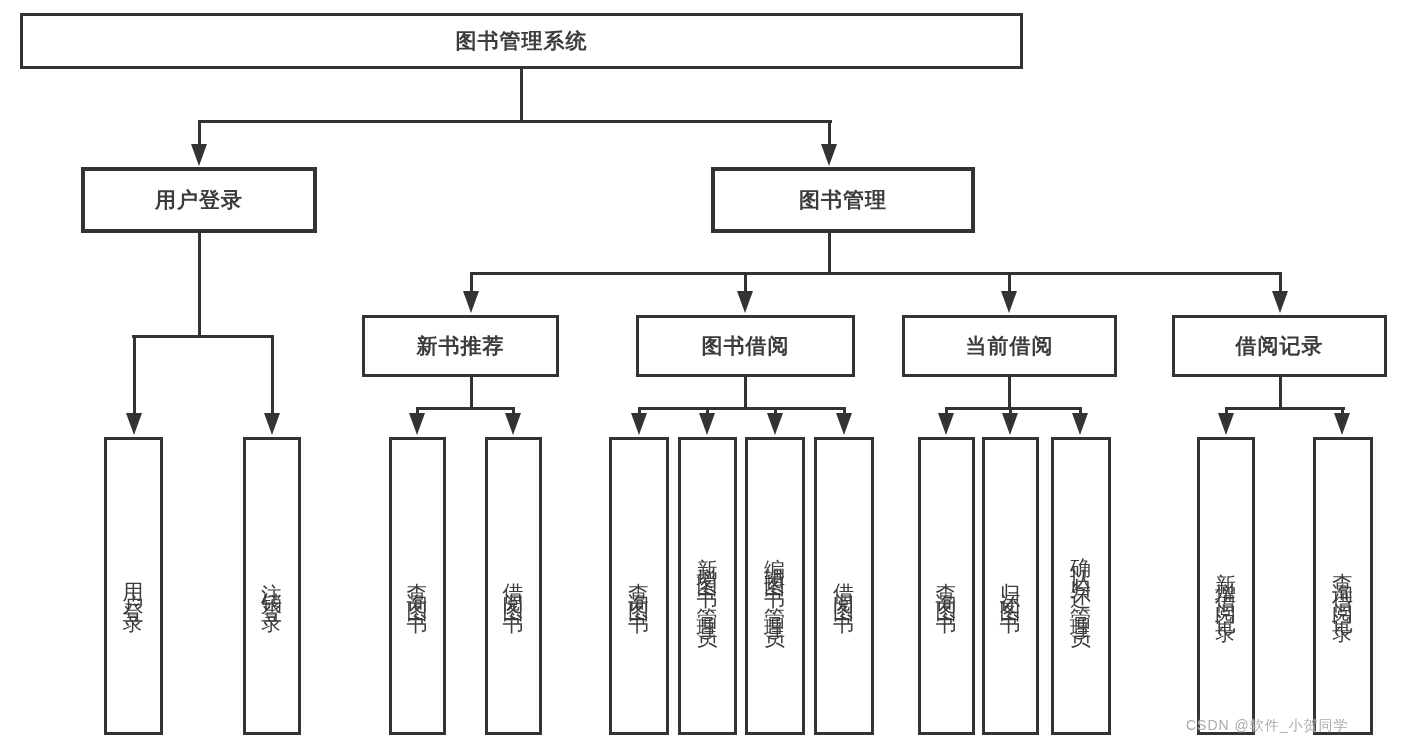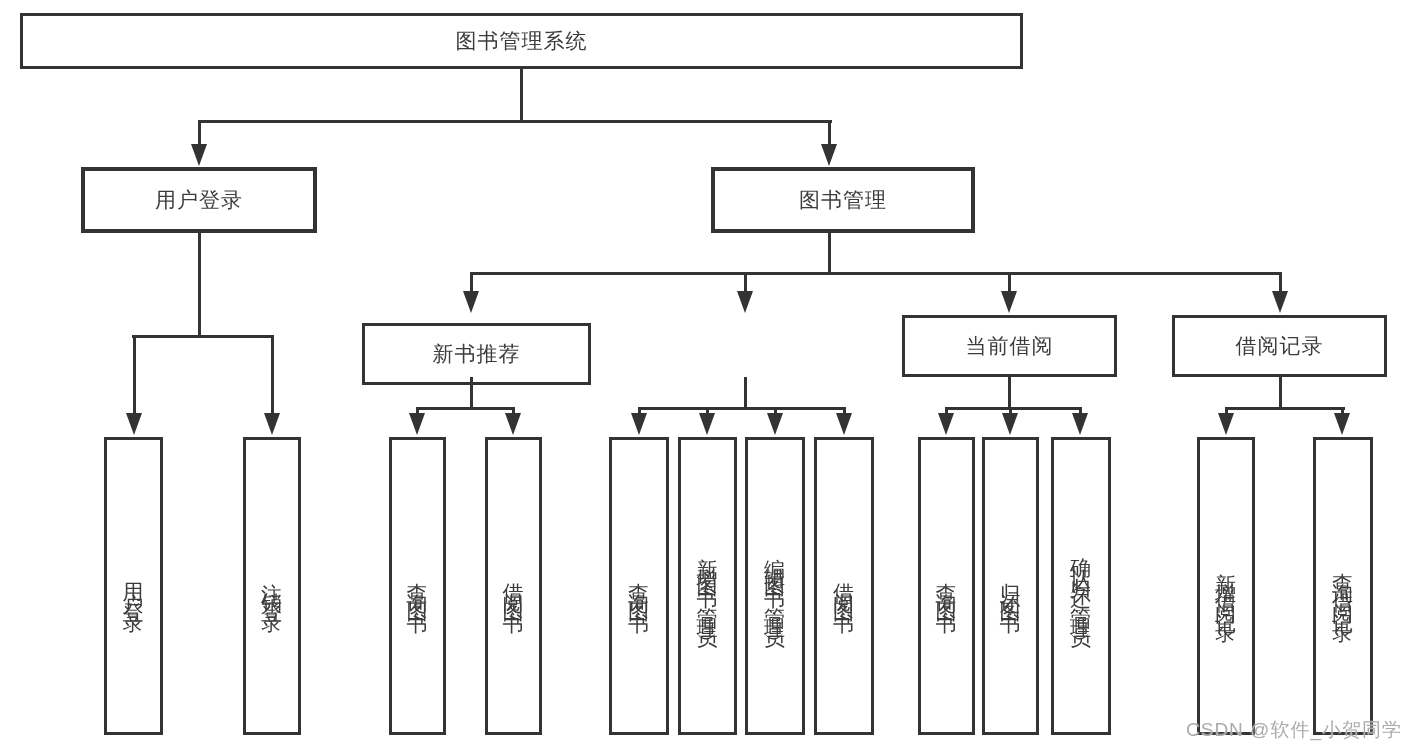--- a/index.html
+++ b/index.html
@@ -18,20 +18,21 @@
   }
   .box{
     position:absolute;
     background:#ffffff;
     border:3px solid var(--line);
     display:flex;align-items:center;justify-content:center;
     color:var(--text);
     font-size:21px;
     letter-spacing:1px;
     box-sizing:border-box;
+    font-weight:bold;
   }
   .box.l2{border-width:4px;}
   .leaf{
     position:absolute;
     background:#ffffff;
     border:3px solid var(--line);
     display:flex;align-items:center;justify-content:center;
     box-sizing:border-box;
     top:437px;height:298px;
   }
@@ -48,21 +49,21 @@
   .hline{position:absolute;height:3px;background:var(--line);}
   .ahead{
     position:absolute;width:0;height:0;
     border-left:8px solid transparent;
     border-right:8px solid transparent;
     border-top:22px solid var(--line);
   }
   .watermark{
     position:absolute;
     left:1186px;top:717px;
-    font-size:19px;
+    font-size:14px;
     color:var(--wm);
     letter-spacing:1px;
     z-index:10;
     text-shadow:0 0 2px rgba(255,255,255,.8);
     white-space:nowrap;
   }
 </style>
 </head>
 <body>
 
@@ -72,22 +73,25 @@
     <span>图书管理系统</span>
   </div>
 
   <div class="box l2" style="left:81px;top:167px;width:236px;height:66px;">
     <span>用户登录</span>
   </div>
   <div class="box l2" style="left:711px;top:167px;width:264px;height:66px;">
     <span>图书管理</span>
   </div>
 
-  <div class="box" style="left:362px;top:323px;width:229px;height:62px;">
+  <div class="box" style="left:362px;top:315px;width:197px;height:62px;">
     <span>新书推荐</span>
+  </div>
+  <div class="box" style="left:636px;top:315px;width:219px;height:62px;">
+    <span>图书借阅</span>
   </div>
   <div class="box" style="left:1172px;top:315px;width:215px;height:62px;">
     <span>借阅记录</span>
   </div>
   <div class="box" style="left:902px;top:315px;width:215px;height:62px;">
     <span>当前借阅</span>
   </div>
 
   <div class="leaf" style="left:104px;width:59px;">
     <span class="vtext">用户登录</span>

